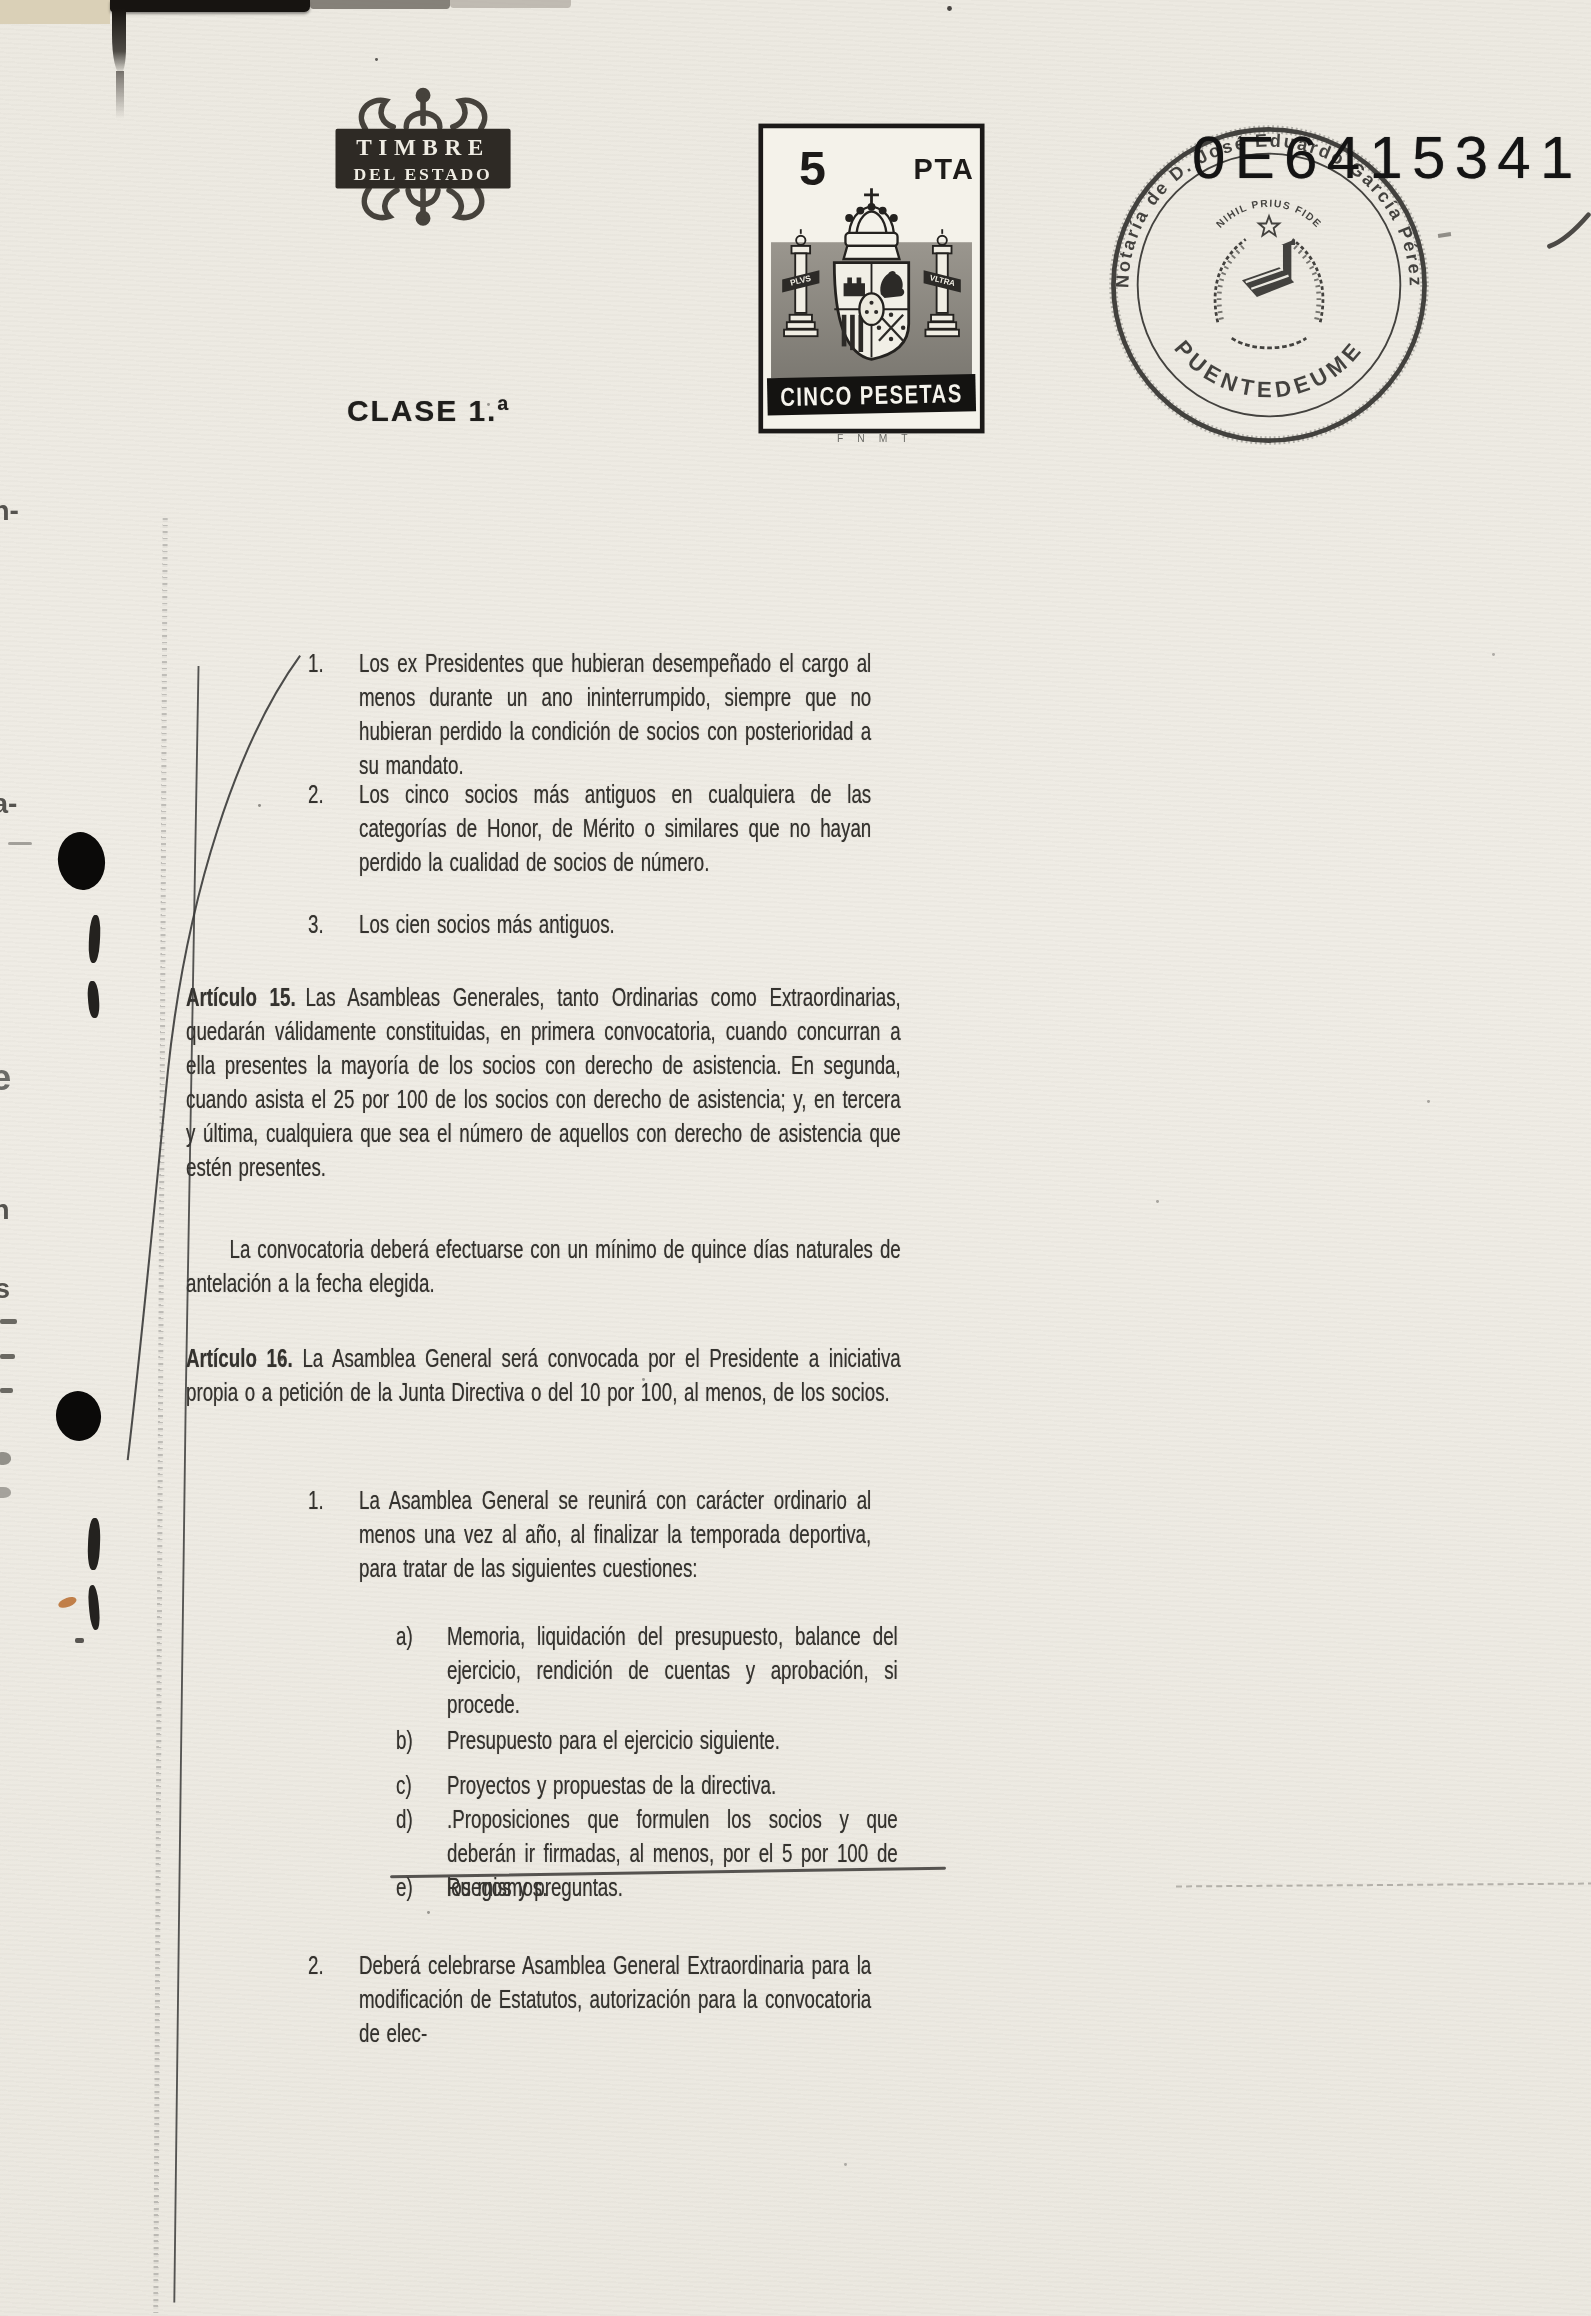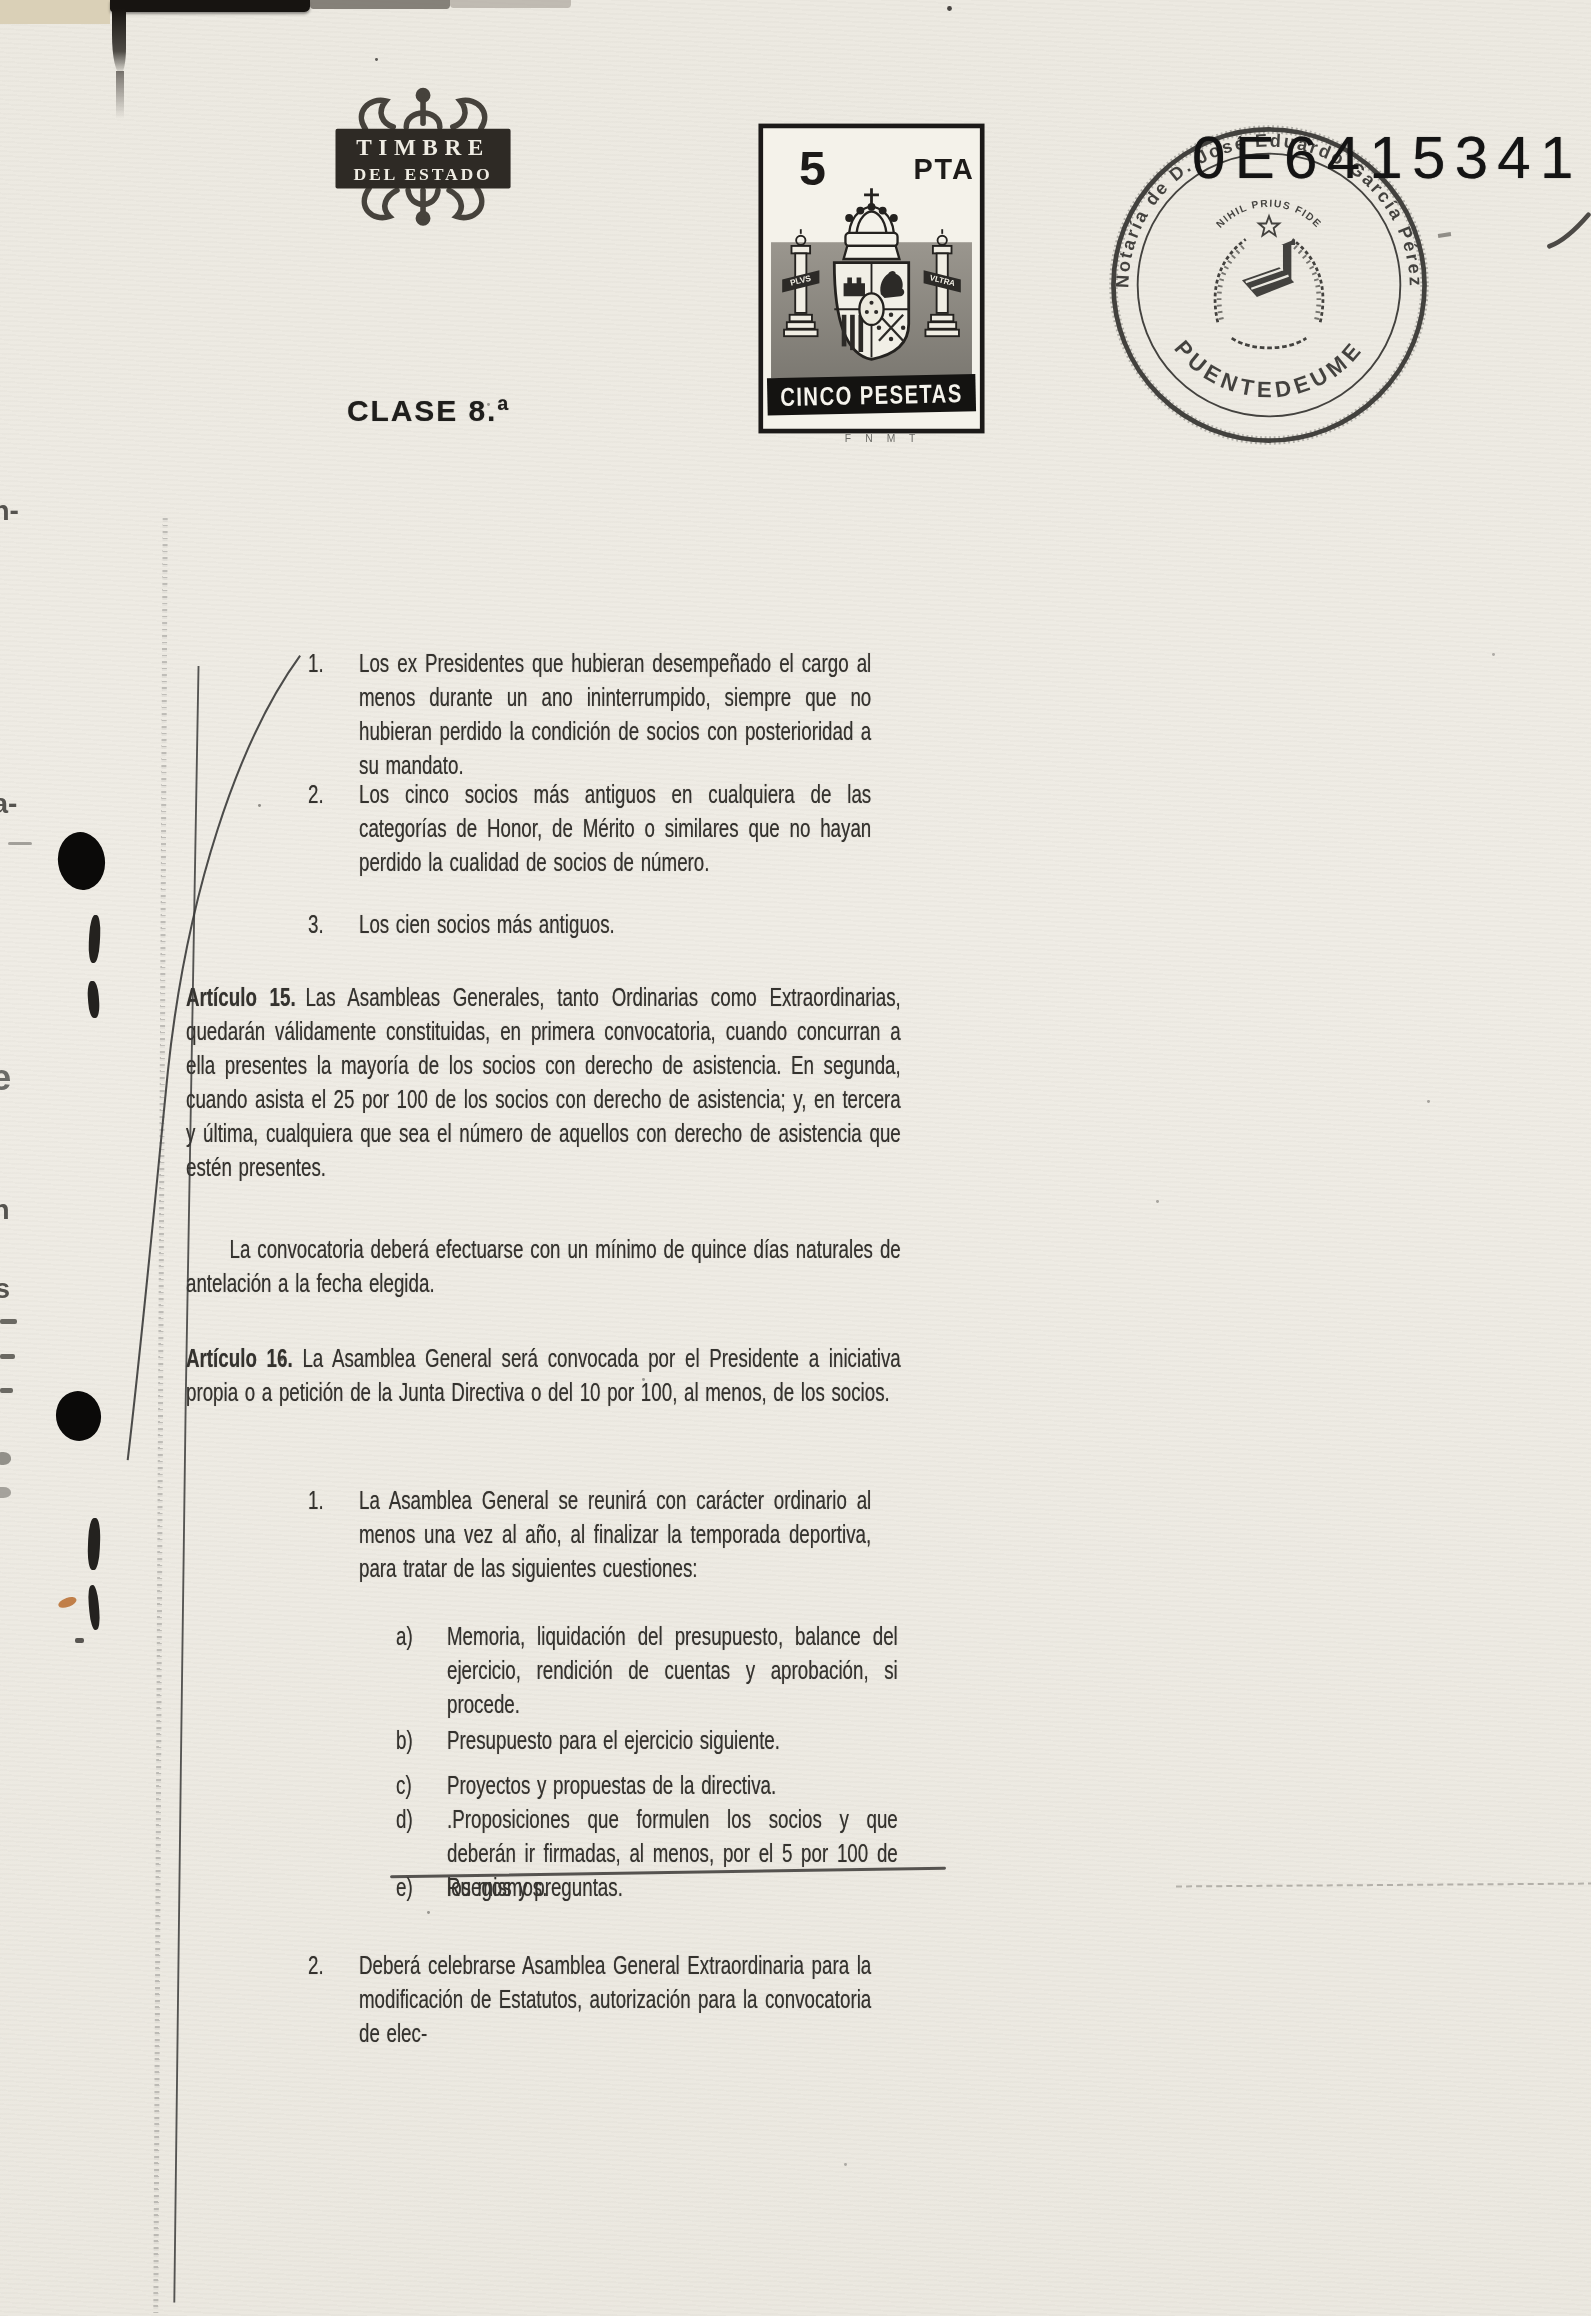--- a/index.html
+++ b/index.html
@@ -18,21 +18,21 @@
   .band3{position:absolute;left:450px;top:0;width:121px;height:7.5px;background:#9c968c;opacity:.55;border-radius:0 0 3.7px 3.7px;}
   .drip1{position:absolute;left:112px;top:9.3px;width:14px;height:65px;
     background:linear-gradient(#171411,#4d4a44 65%,rgba(77,74,68,0));border-radius:0 0 40% 60%;}
   .drip2{position:absolute;left:116px;top:71px;width:7.5px;height:48px;
     background:linear-gradient(rgba(80,75,70,.75),rgba(80,75,70,0));}
   
   .timbre{position:absolute;left:328px;top:86px;width:191px;height:149px;}
   .clase{position:absolute;left:347px;top:394px;font-size:30px;font-weight:bold;
     letter-spacing:1.9px;color:#1f1e1c;text-shadow:0 0 0.9px rgba(40,38,35,.5);}
   .stamp{position:absolute;left:758px;top:123px;width:227px;height:311px;}
-  .fnmt{position:absolute;left:837px;top:433px;width:84px;text-align:right;
+  .fnmt{position:absolute;left:837px;top:433px;width:84px;text-align:left;
     font-size:10.3px;letter-spacing:5.6px;color:#4a4a46;opacity:.8;}
   .seal{position:absolute;left:1106px;top:122px;width:326px;height:326px;opacity:.9;}
   .serial{position:absolute;left:1149px;top:123px;font-size:60px;letter-spacing:9.3px;
     color:#141414;text-shadow:0 0 0.9px rgba(20,20,20,.8);white-space:nowrap;margin-left:43px;}
   .tickmark{position:absolute;left:1529px;top:207px;width:65px;height:47px;}
   .smalldash{position:absolute;left:1438px;top:233px;width:13px;height:3.7px;background:#55524c;
     opacity:.6;transform:rotate(-8deg);}
   
   .txt{color:#34322e;font-size:25px;line-height:34px;text-shadow:0 0 0.9px rgba(52,50,46,.55);
     word-spacing:1.9px;}
@@ -93,21 +93,21 @@
     <path d="M 160 110 C 174 130, 156 146, 138 140 C 148 130, 142 118, 130 112"></path>
     <path d="M 86 112 C 88 132, 116 132, 118 112"></path>
     <path d="M 102 112 L 102 138"></path>
     <circle cx="102" cy="142" r="5" fill="#35312b"></circle>
   </g>
   <rect x="8" y="46" width="188" height="64" rx="2" fill="#2e2a25"></rect>
   <text x="102" y="74" text-anchor="middle" font-family="Liberation Serif, serif" font-weight="bold" font-size="25" letter-spacing="7" fill="#efece3">TIMBRE</text>
   <text x="102" y="101" text-anchor="middle" font-family="Liberation Serif, serif" font-weight="bold" font-size="19" letter-spacing="3" fill="#efece3">DEL ESTADO</text>
 </svg>
 
-<div class="clase">CLASE 8.ª</div>
+<div class="clase">CLASE 1.ª</div>
 
 <svg class="stamp" viewBox="0 0 244 334">
   <rect x="3" y="3" width="238" height="328" fill="#f4f2ea" stroke="#1b1918" stroke-width="5"></rect>
   <text x="44" y="66" font-size="52" font-weight="bold" fill="#1d1b19">5</text>
   <text x="200" y="60" text-anchor="middle" font-size="31" font-weight="bold" letter-spacing="2" fill="#1d1b19">PTA</text>
   <defs>
     <linearGradient id="grayfield" x1="0" y1="0" x2="0" y2="1">
       <stop offset="0" stop-color="#9a968e"></stop>
         <stop offset="1" stop-color="#7c7972"></stop>
     </linearGradient>

